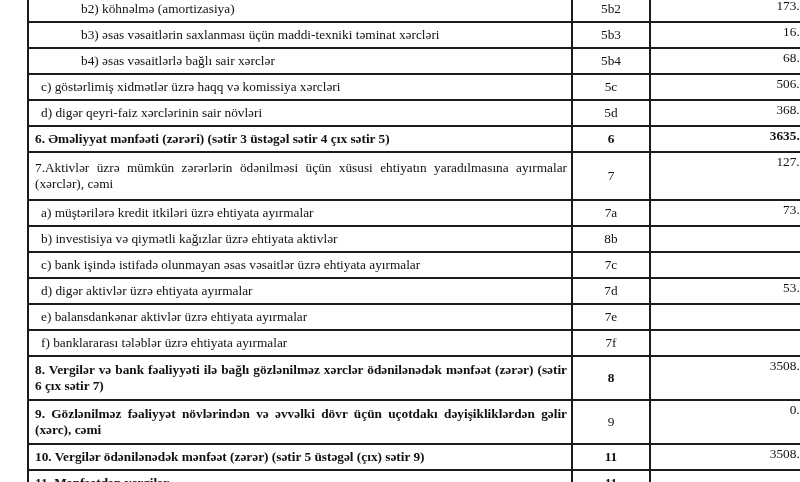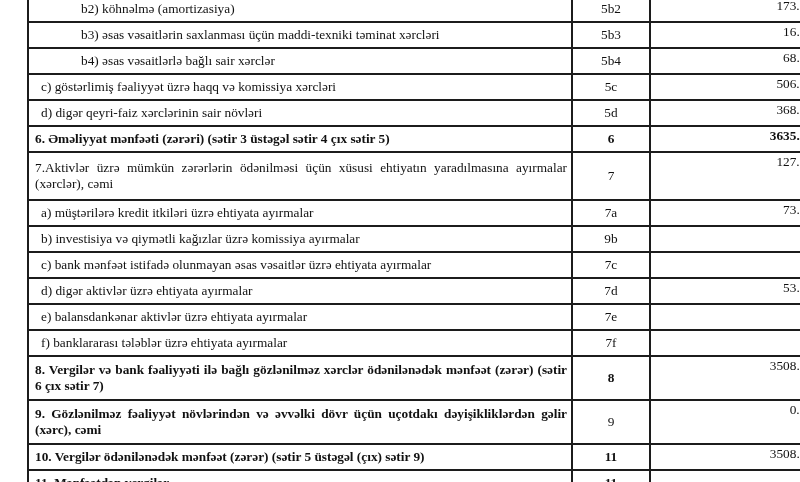--- a/index.html
+++ b/index.html
@@ -80,21 +80,21 @@
     <td class="desc ind2"><span class="lbl">b3) əsas vəsaitlərin saxlanması üçün maddi-texniki təminat xərcləri</span><span class="it"></span></td>
     <td class="code">5b3</td>
     <td class="val">16.47</td>
   </tr>
           <tr>
     <td class="desc ind2"><span class="lbl">b4) əsas vəsaitlərlə bağlı sair xərclər</span><span class="it"></span></td>
     <td class="code">5b4</td>
     <td class="val">68.07</td>
   </tr>
           <tr>
-    <td class="desc ind1"><span class="lbl">c) göstərlimiş fəaliyyət üzrə haqq və komissiya xərcləri</span><span class="it"></span></td>
+    <td class="desc ind1"><span class="lbl">c) göstərlimiş xidmətlər üzrə haqq və komissiya xərcləri</span><span class="it"></span></td>
     <td class="code">5c</td>
     <td class="val">506.32</td>
   </tr>
           <tr>
     <td class="desc ind1"><span class="lbl">d) digər qeyri-faiz xərclərinin sair növləri</span><span class="it"></span></td>
     <td class="code">5d</td>
     <td class="val">368.70</td>
   </tr>
           <tr>
     <td class="desc ind0 b"><span class="lbl">6. Əməliyyat mənfəəti (zərəri) (sətir 3 üstəgəl sətir 4 çıx sətir 5)</span><span class="it"></span></td>
@@ -105,26 +105,26 @@
     <td class="desc ind0"><span class="lbl">7.Aktivlər üzrə mümkün zərərlərin ödənilməsi üçün xüsusi ehtiyatın yaradılmasına ayırmalar (xərclər), </span><span class="it">cəmi</span></td>
     <td class="code">7</td>
     <td class="val">127.04</td>
   </tr>
           <tr>
     <td class="desc ind1"><span class="lbl">a) müştərilərə kredit itkiləri üzrə ehtiyata ayırmalar</span><span class="it"></span></td>
     <td class="code">7a</td>
     <td class="val">73.81</td>
   </tr>
           <tr>
-    <td class="desc ind1"><span class="lbl">b) investisiya və qiymətli kağızlar üzrə komissiya ayırmalar</span><span class="it"></span></td>
-    <td class="code">9b</td>
+    <td class="desc ind1"><span class="lbl">b) investisiya və qiymətli kağızlar üzrə ehtiyata aktivlər</span><span class="it"></span></td>
+    <td class="code">8b</td>
     <td class="val"></td>
   </tr>
           <tr>
-    <td class="desc ind1"><span class="lbl">c) bank mənfəət istifadə olunmayan əsas vəsaitlər üzrə ehtiyata ayırmalar</span><span class="it"></span></td>
+    <td class="desc ind1"><span class="lbl">c) bank işində istifadə olunmayan əsas vəsaitlər üzrə ehtiyata ayırmalar</span><span class="it"></span></td>
     <td class="code">7c</td>
     <td class="val"></td>
   </tr>
           <tr>
     <td class="desc ind1"><span class="lbl">d) digər aktivlər üzrə ehtiyata ayırmalar</span><span class="it"></span></td>
     <td class="code">7d</td>
     <td class="val">53.23</td>
   </tr>
           <tr>
     <td class="desc ind1"><span class="lbl">e) balansdankənar aktivlər üzrə ehtiyata ayırmalar</span><span class="it"></span></td>

